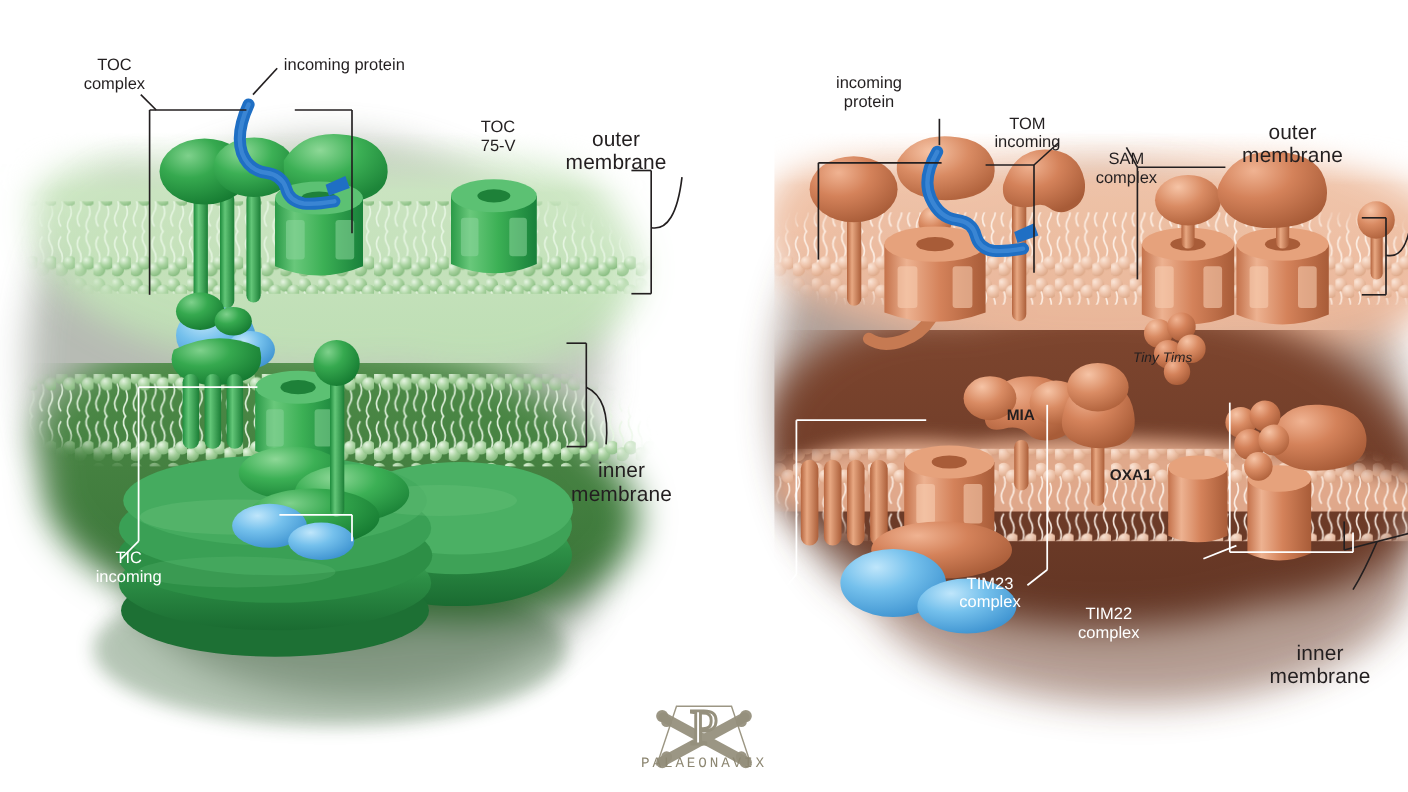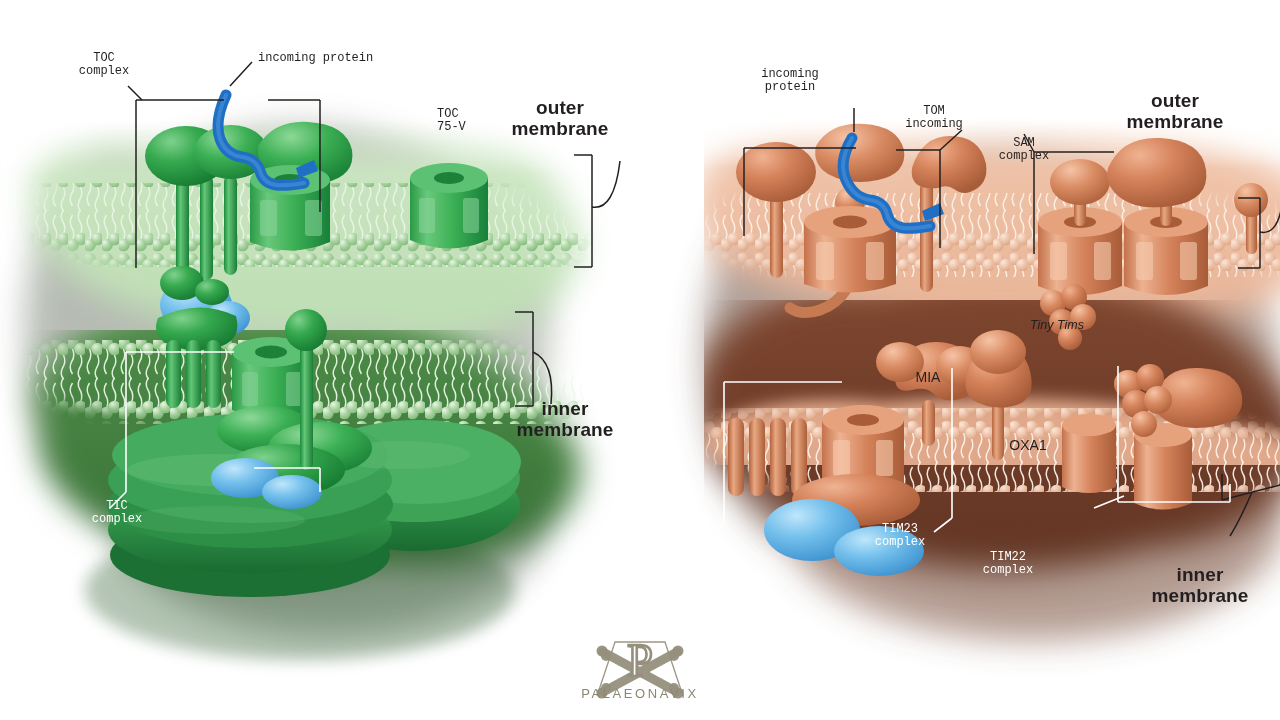--- a/index.html
+++ b/index.html
@@ -11,34 +11,34 @@
   .panel{position:absolute;top:0;height:720px;}
   #panel-chloroplast{left:0;width:640px;}
   #panel-mitochondrion{left:640px;width:768px;}
 
   svg.art{position:absolute;left:0;top:0;width:100%;height:100%;display:block;}
 
   
   .lbl{position:absolute;white-space:pre;line-height:1.12;}
   .lbl-dark{color:#231f20;}
   .lbl-white{color:#ffffff;}
-  .lbl-bold{font-weight:bold;font-size:19px;letter-spacing:.1px;}
-  .lbl-small{font-size:12px;font-family:Liberation Mono, monospace;}
+  .lbl-bold{font-weight:normal;font-size:19px;letter-spacing:.1px;margin-top:20px;}
+  .lbl-small{font-size:15px;}
   .lbl-tiny{font-size:12.5px;}
-  .lbl-mid{font-size:14px;}
+  .lbl-mid{font-size:14px;font-weight:bold;}
   .ta-c{text-align:center;}
   .ta-l{text-align:left;}
 
   
   #watermark{position:absolute;left:575px;top:618px;width:130px;height:96px;
              opacity:.92;}
   #watermark svg{display:block;width:130px;height:96px;}
   #wm-text{position:absolute;left:575px;top:686px;width:130px;
            text-align:center;font-size:13px;letter-spacing:2.6px;
-           color:#8d8772;font-family:Liberation Sans, sans-serif;}
+           color:#8d8772;font-family:Liberation Mono, monospace;}
 </style>
 </head>
 <body>
 
 <div id="stage">
 
   <div class="panel" id="panel-chloroplast">
     <svg class="art" viewBox="0 0 640 720">
       <defs>
 
@@ -286,21 +286,21 @@
     <div class="lbl lbl-dark lbl-small ta-l" style="left:437px;top:108px;width:80px;">TOC
 75-V</div>
 
     <div class="lbl lbl-dark lbl-bold ta-c" style="left:495px;top:97px;width:130px;">outer
 membrane</div>
 
     <div class="lbl lbl-dark lbl-bold ta-c" style="left:500px;top:398px;width:130px;">inner
 membrane</div>
 
     <div class="lbl lbl-white lbl-small ta-c" style="left:72px;top:500px;width:90px;">TIC
-complex</div>
+incoming</div>
   </div>
 
   <div class="panel" id="panel-mitochondrion">
     <svg class="art" viewBox="0 0 640 720">
       <defs>
         <filter id="mBlurBig" x="-35%" y="-35%" width="170%" height="170%">
           <feGaussianBlur stdDeviation="17"></feGaussianBlur>
         </filter>
         <filter id="mBlurMid" x="-35%" y="-35%" width="170%" height="170%">
           <feGaussianBlur stdDeviation="8"></feGaussianBlur>
@@ -572,21 +572,21 @@
     <div class="lbl lbl-dark lbl-small ta-c" style="left:340px;top:125px;width:88px;margin-top:12px;">SAM
 complex</div>
 
     <div class="lbl lbl-dark lbl-bold ta-c" style="left:460px;top:90px;width:150px;">outer
 membrane</div>
 
     <div class="lbl lbl-dark lbl-tiny ta-l" style="left:390px;top:318px;width:100px;font-style:italic;">Tiny Tims</div>
 
     <div class="lbl lbl-dark lbl-mid ta-c" style="left:258px;top:370px;width:60px;">MIA</div>
 
-    <div class="lbl lbl-dark lbl-mid ta-c" style="left:355px;top:438px;width:66px;">OXA1</div>
+    <div class="lbl lbl-dark lbl-mid ta-c" style="left:355px;top:424px;width:66px;">OXA1</div>
 
     <div class="lbl lbl-white lbl-small ta-c" style="left:210px;top:523px;width:100px;">TIM23
 complex</div>
 
     <div class="lbl lbl-white lbl-small ta-c" style="left:318px;top:503px;width:100px;margin-top:48px;">TIM22
 complex</div>
 
     <div class="lbl lbl-dark lbl-bold ta-c" style="left:490px;top:564px;width:140px;">inner
 membrane</div>
   </div>

